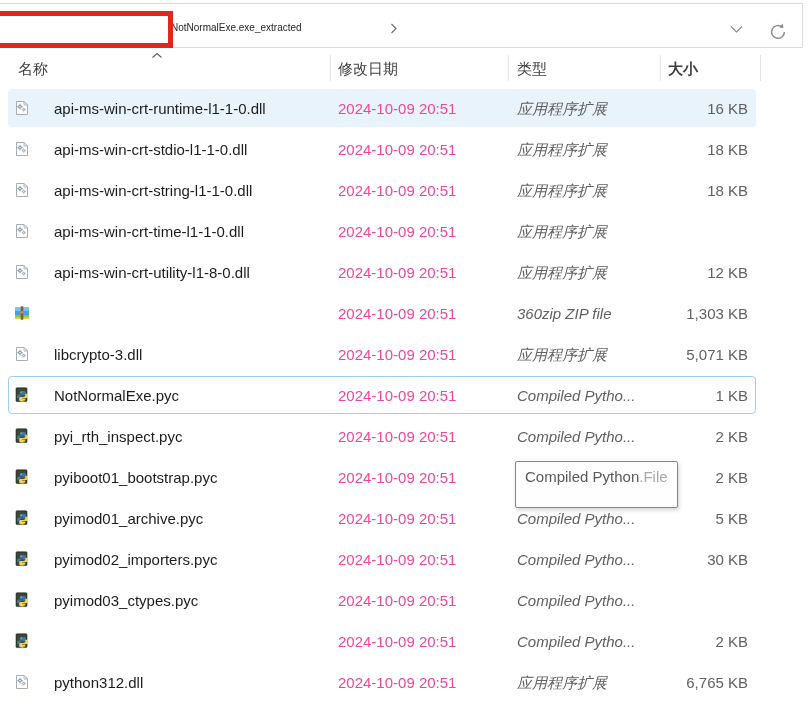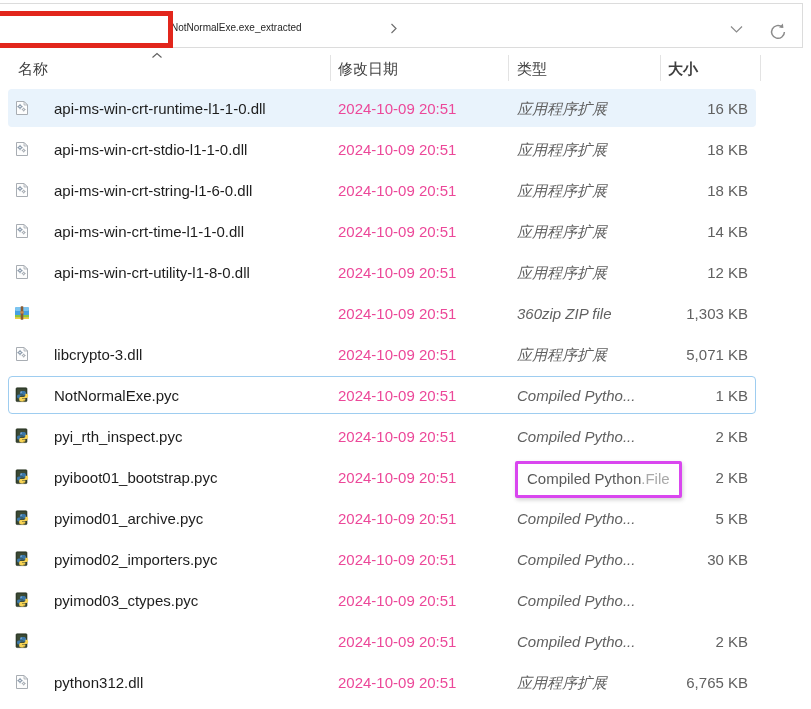--- a/index.html
+++ b/index.html
@@ -36,22 +36,22 @@
   .row.hovered .rowbg { background:#e9f3fc; }
   .row.focused .rowbg { background:#fff; border:1px solid #9ecdf0; }
   .ficon { position:absolute; left:14px; top:12px; width:16px; height:16px; }
   .fname { position:absolute; left:38px; top:0; height:41px; line-height:41px; color:#1d1d1d; white-space:nowrap;margin-left:16px; }
   .fdate { position:absolute; left:338px; top:0; height:41px; line-height:41px; color:#ec4899; white-space:nowrap; }
   .ftype { position:absolute; left:517px; top:0; height:41px; line-height:41px; color:#616161; white-space:nowrap;font-style:italic; }
   .fsize { position:absolute; left:600px; top:0; width:148px; height:41px; line-height:41px;
     color:#616161; text-align:right; white-space:nowrap; }
 
   
-  .tooltip { position:absolute; left:515px; top:461px; height:37px; line-height:29px;
-    background:#fefefe; border:3px solid #d946ef; border-radius:2px;
+  .tooltip { position:absolute; left:515px; top:461px; height:47px; line-height:29px;
+    background:#fefefe; border:1px solid #d946ef; border-radius:2px;
     box-shadow:1px 2px 4px rgba(0,0,0,.18); padding:0 9px; font-size:15px;
     white-space:nowrap; z-index:10; }
   .tooltip .tprefix { color:#595959; }
   .tooltip .tsuffix { color:#a8a8a8; }
 </style>
 </head>
 <body>
 
 <div class="stage">
 
@@ -154,21 +154,21 @@
             <circle cx="6" cy="6.6" r="0.8" fill="#fff"></circle>
             <g fill="#9aa1a8">
               <circle cx="9.7" cy="9.6" r="1.4"></circle>
               <rect x="9.4" y="7.6" width="0.7" height="1"></rect>
               <rect x="9.4" y="10.6" width="0.7" height="1"></rect>
               <rect x="7.7" y="9.3" width="1" height="0.7"></rect>
               <rect x="10.7" y="9.3" width="1" height="0.7"></rect>
             </g>
             <circle cx="9.7" cy="9.6" r="0.6" fill="#fff"></circle>
           </svg></span>
-      <span class="fname">api-ms-win-crt-string-l1-6-0.dll</span>
+      <span class="fname">api-ms-win-crt-string-l1-1-0.dll</span>
       <span class="fdate">2024-10-09 20:51</span>
       <span class="ftype">应用程序扩展</span>
       <span class="fsize">18 KB</span>
     </div>
       <div class="row">
       <div class="rowbg"></div>
       <span class="ficon"><svg width="16" height="16" viewBox="0 0 16 16">
             <path d="M2.5 1.5 h7.5 l3.5 3.5 v9.5 h-11 z" fill="#fdfdfd" stroke="#a8adb3"></path>
             <path d="M10 1.5 v3.5 h3.5 z" fill="#edf0f3" stroke="#a8adb3" stroke-width="0.8"></path>
             <g fill="#8494a6">
@@ -184,21 +184,20 @@
               <rect x="9.4" y="7.6" width="0.7" height="1"></rect>
               <rect x="9.4" y="10.6" width="0.7" height="1"></rect>
               <rect x="7.7" y="9.3" width="1" height="0.7"></rect>
               <rect x="10.7" y="9.3" width="1" height="0.7"></rect>
             </g>
             <circle cx="9.7" cy="9.6" r="0.6" fill="#fff"></circle>
           </svg></span>
       <span class="fname">api-ms-win-crt-time-l1-1-0.dll</span>
       <span class="fdate">2024-10-09 20:51</span>
       <span class="ftype">应用程序扩展</span>
-      <span class="fsize">14 KB</span>
     </div>
       <div class="row">
       <div class="rowbg"></div>
       <span class="ficon"><svg width="16" height="16" viewBox="0 0 16 16">
             <path d="M2.5 1.5 h7.5 l3.5 3.5 v9.5 h-11 z" fill="#fdfdfd" stroke="#a8adb3"></path>
             <path d="M10 1.5 v3.5 h3.5 z" fill="#edf0f3" stroke="#a8adb3" stroke-width="0.8"></path>
             <g fill="#8494a6">
               <circle cx="6" cy="6.6" r="1.9"></circle>
               <rect x="5.6" y="3.9" width="0.9" height="1.2"></rect>
               <rect x="5.6" y="8.1" width="0.9" height="1.2"></rect>

